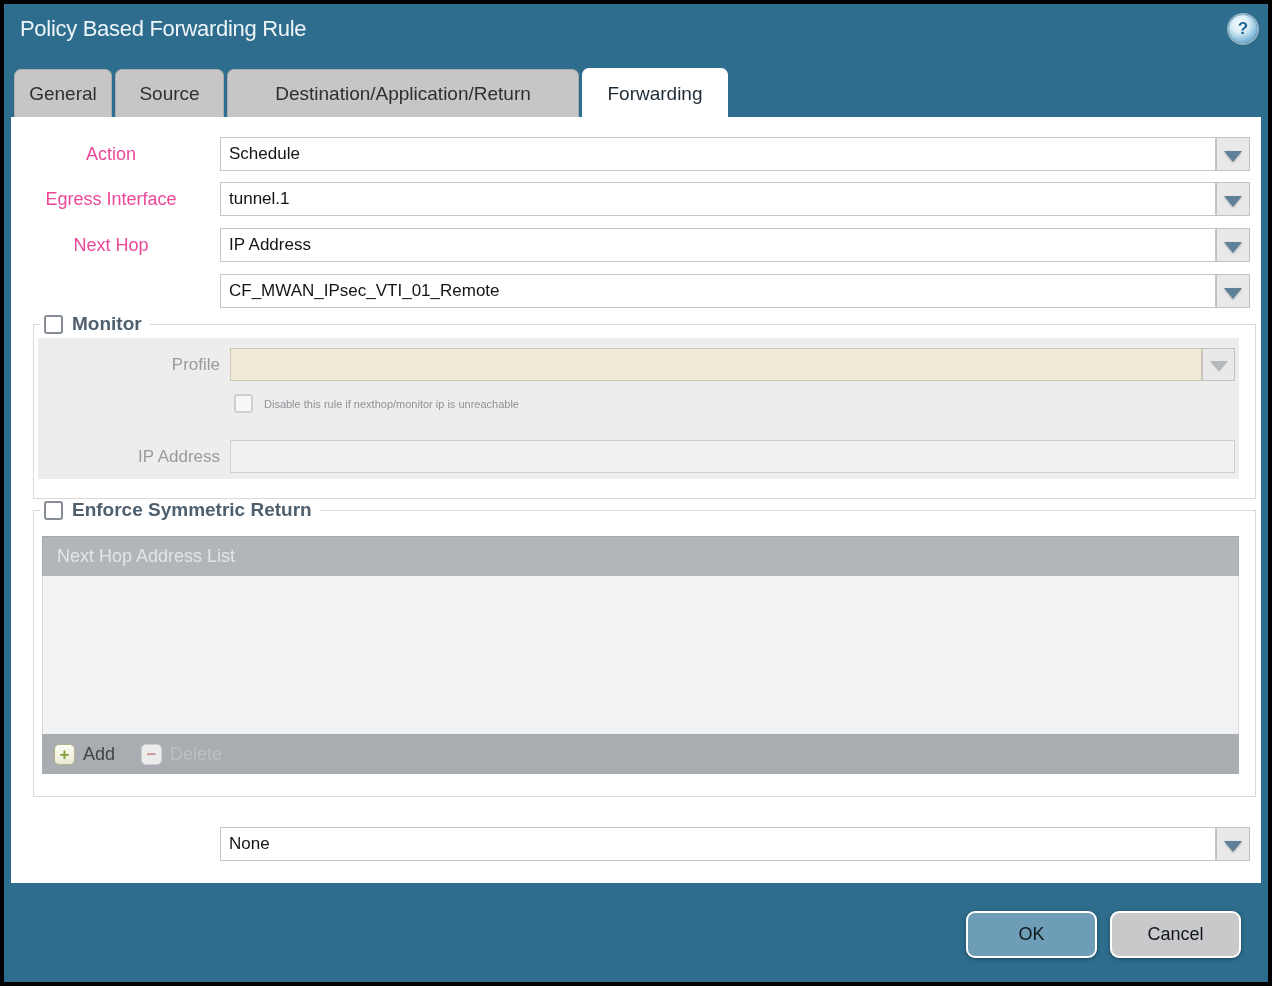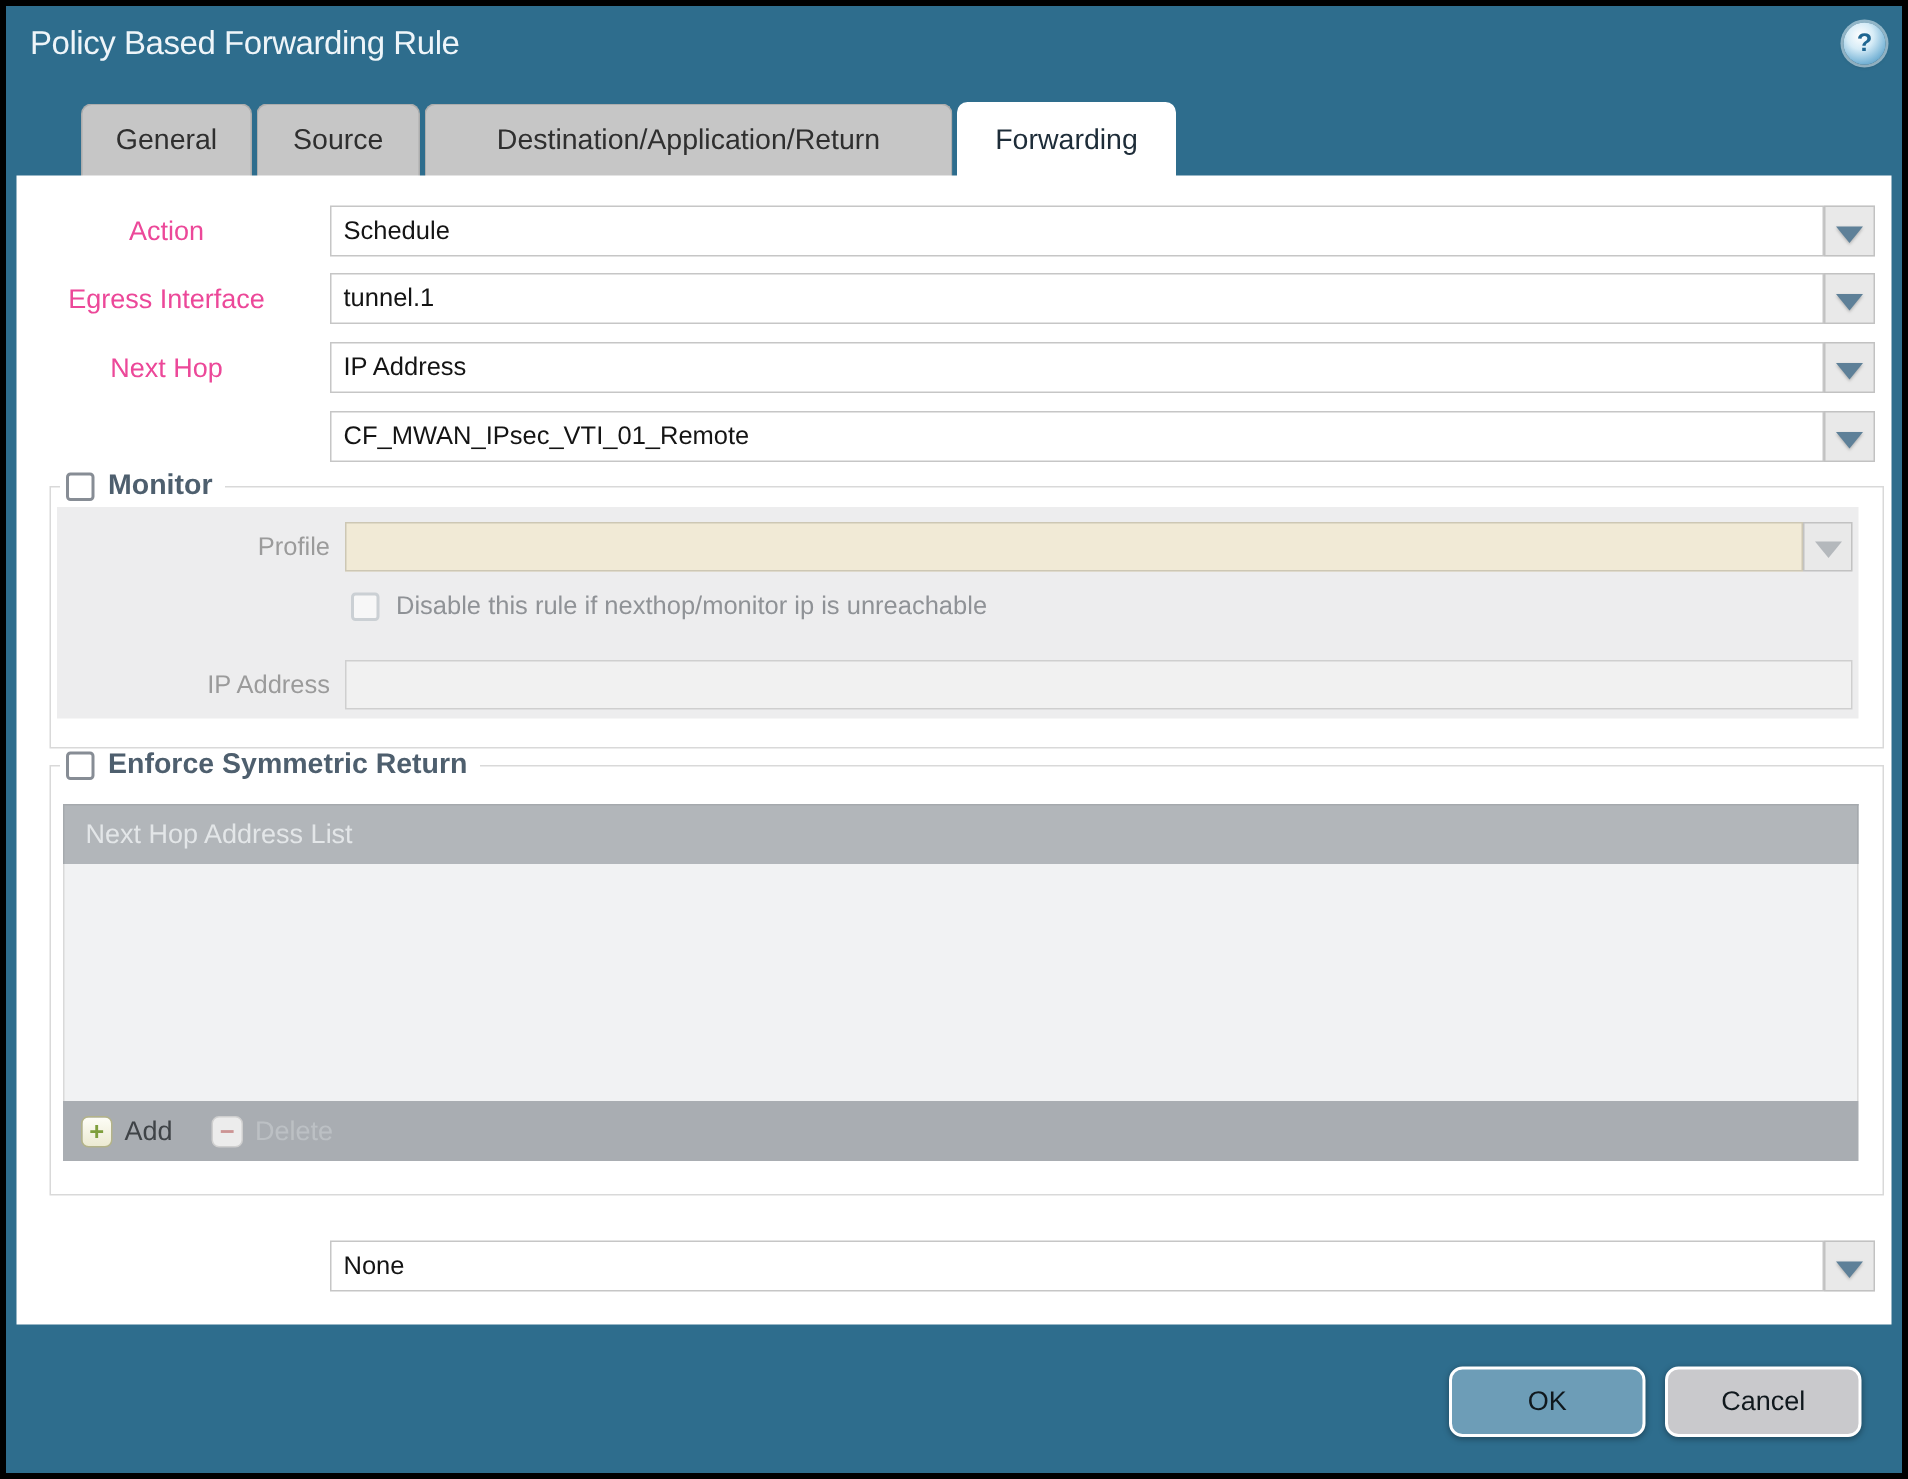--- a/index.html
+++ b/index.html
@@ -11,21 +11,21 @@
   .help{position:absolute;left:1229px;top:15px;width:28px;height:28px;border-radius:50%;
         background:radial-gradient(circle at 40% 32%,#ffffff 0%,#d6ecf7 35%,#7db7d8 70%,#3f88b0 100%);
         display:flex;align-items:center;justify-content:center;color:#1f6691;font-weight:bold;font-size:17px;
         box-shadow:0 0 0 2px rgba(230,244,252,.55), 0 1px 3px rgba(0,0,0,.35);cursor:pointer;}
 
   .tabbar{position:absolute;left:14px;top:68px;height:50px;display:flex;gap:3px;align-items:flex-end;}
   .tab{height:49px;background:#c6c6c6;border:1px solid #adadad;border-bottom:none;
        border-radius:7px 7px 0 0;display:flex;align-items:center;justify-content:center;
        color:#2f2f2f;font-size:19px;cursor:pointer;}
   .tab.active{height:50px;background:#ffffff;border-color:#ffffff;color:#1d2c38;z-index:3;}
-  .tab.t0{width:114px;margin-left:40px;} .tab.t1{width:109px;} .tab.t2{width:352px;} .tab.t3{width:146px;}
+  .tab.t0{width:98px;} .tab.t1{width:109px;} .tab.t2{width:352px;} .tab.t3{width:146px;}
 
   .content{position:absolute;left:11px;top:117px;width:1250px;height:766px;background:#ffffff;z-index:2;}
 
   .lbl{position:absolute;width:200px;text-align:center;font-size:18px;color:#ec4899;line-height:34px;}
   .field{position:absolute;height:34px;background:#fff;border:1px solid #c6c6c6;
          font-size:17px;color:#141414;line-height:32px;padding:0 8px;white-space:nowrap;overflow:hidden;cursor:text;}
   .ddbtn{position:absolute;width:34px;height:34px;background:#e9e9e9;border:1px solid #c2c2c2;
          display:flex;align-items:center;justify-content:center;cursor:pointer;}
   .arrow{width:0;height:0;border-left:9px solid transparent;border-right:9px solid transparent;
          border-top:11px solid #5e8098;transform:translateY(2px);filter:drop-shadow(0 1px 1px rgba(0,0,0,.25));}
@@ -36,21 +36,21 @@
          font-size:19px;font-weight:bold;color:#4e5f6e;}
   .cb{width:19px;height:19px;background:#fff;border:2px solid #878d95;border-radius:3px;cursor:pointer;flex:0 0 auto;}
   .cb.dis{border-color:#cbd0d4;background:#f7f7f7;cursor:default;}
 
   .fs-monitor{left:22px;top:196px;width:1218px;height:186px;}
   .panel{position:relative;margin-top:3px;width:1201px;height:141px;background:#ededee;}
   .dlbl{position:absolute;width:182px;text-align:right;font-size:17px;color:#9b9b9b;line-height:33px;}
   .dfield{position:absolute;height:33px;border:1px solid #cfcfcf;background:#f1f1f1;}
   .cream{background:#f1ead6;border-color:#cdc7b4;}
   .cbrow{position:absolute;left:196px;top:56px;display:flex;align-items:center;gap:11px;
-         font-size:17px;color:#8f9296;}
+         font-size:11px;color:#8f9296;}
 
   .fs-sym{left:22px;top:382px;width:1218px;height:298px;}
   .table{margin:15px 0 0 4px;width:1197px;}
   .thead{height:40px;background:#b2b6ba;color:#e3e6e8;font-size:18px;display:flex;align-items:center;
          padding-left:14px;border:1px solid #a5a9ad;border-bottom:none;}
   .tbody{height:158px;background:#f1f2f3;border-left:1px solid #d9d9d9;border-right:1px solid #d9d9d9;}
   .tfoot{height:40px;background:#a9adb2;display:flex;align-items:center;gap:26px;padding-left:12px;}
   .tbtn{display:flex;align-items:center;gap:8px;cursor:pointer;}
   .tbtn .ic{width:21px;height:21px;border-radius:5px;display:flex;align-items:center;justify-content:center;
         font-weight:bold;font-size:17px;line-height:1;}

